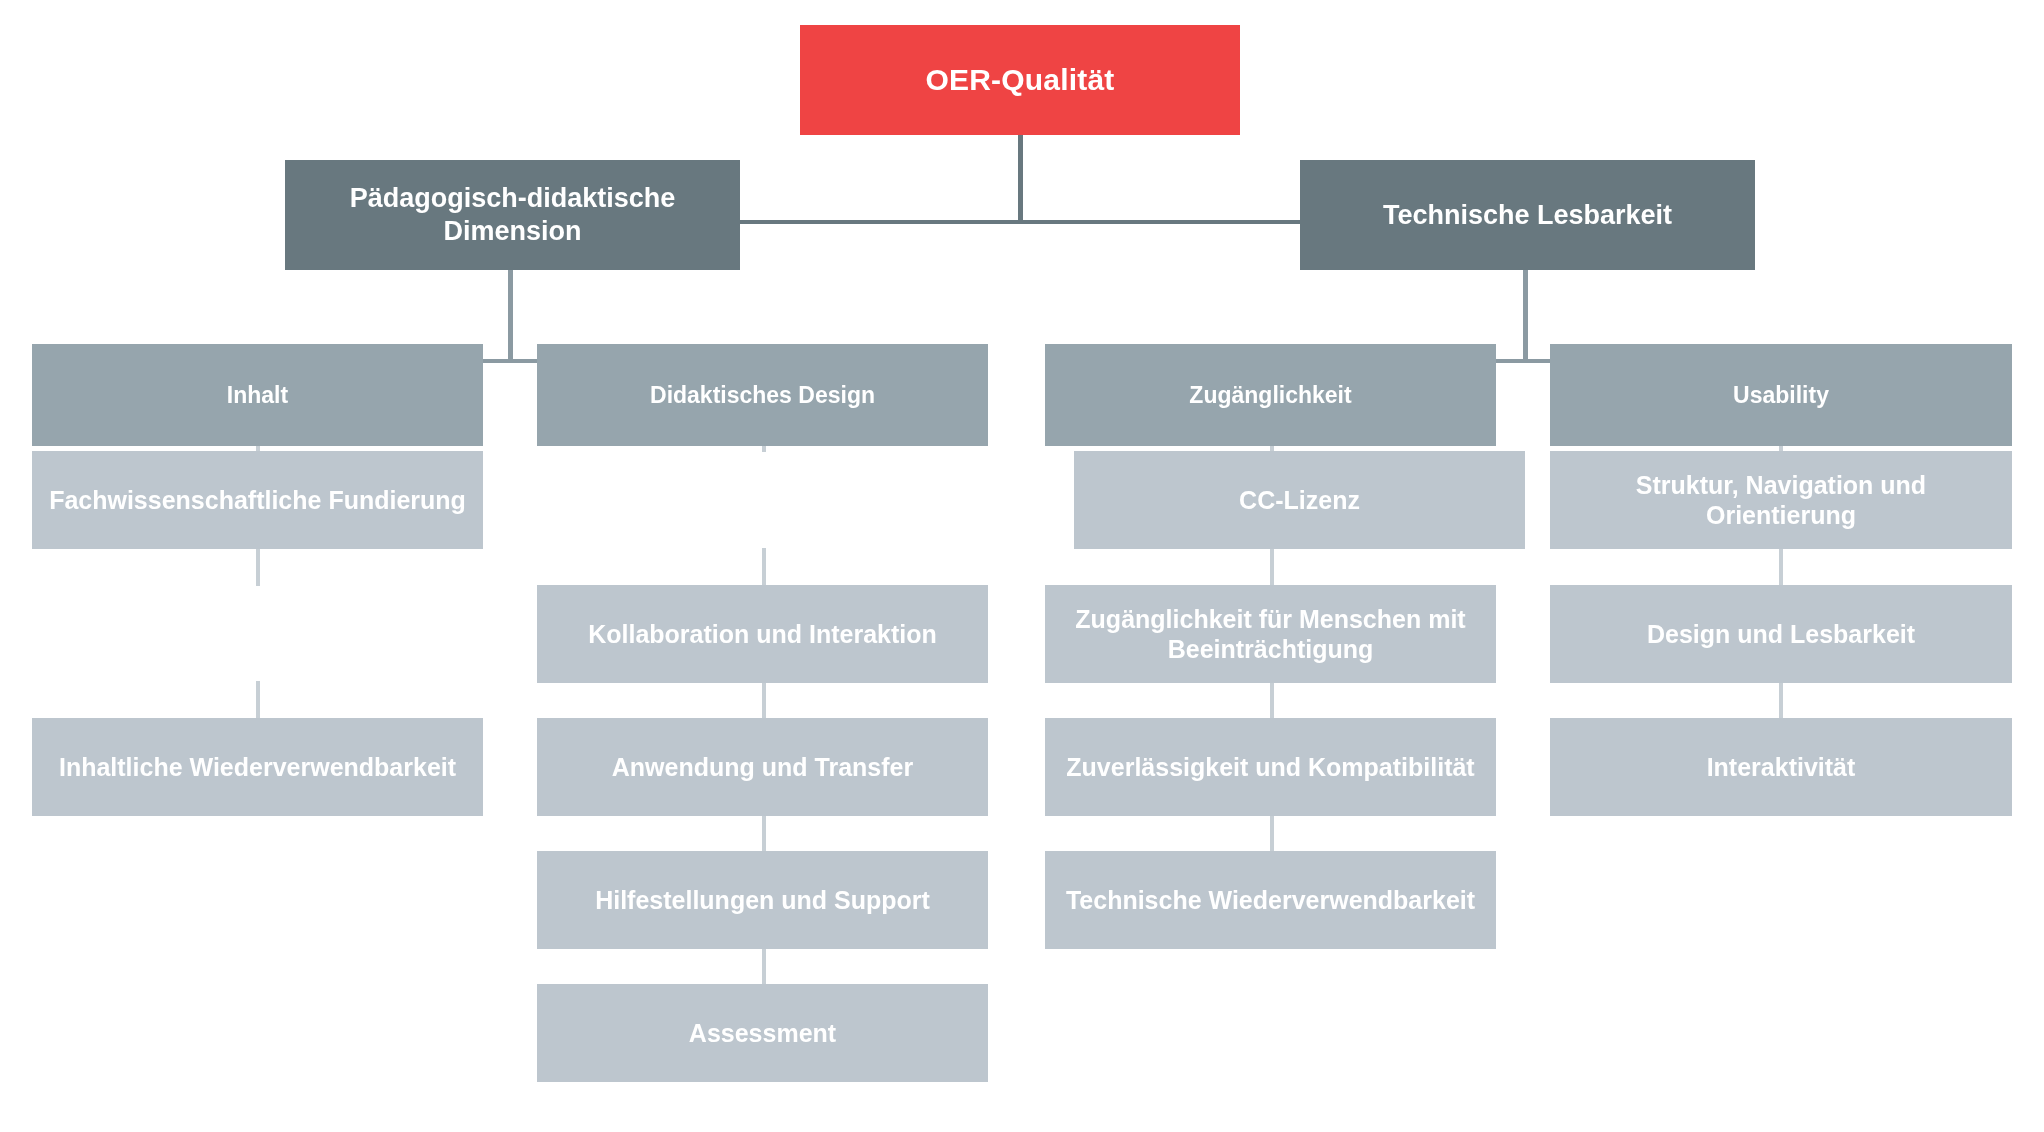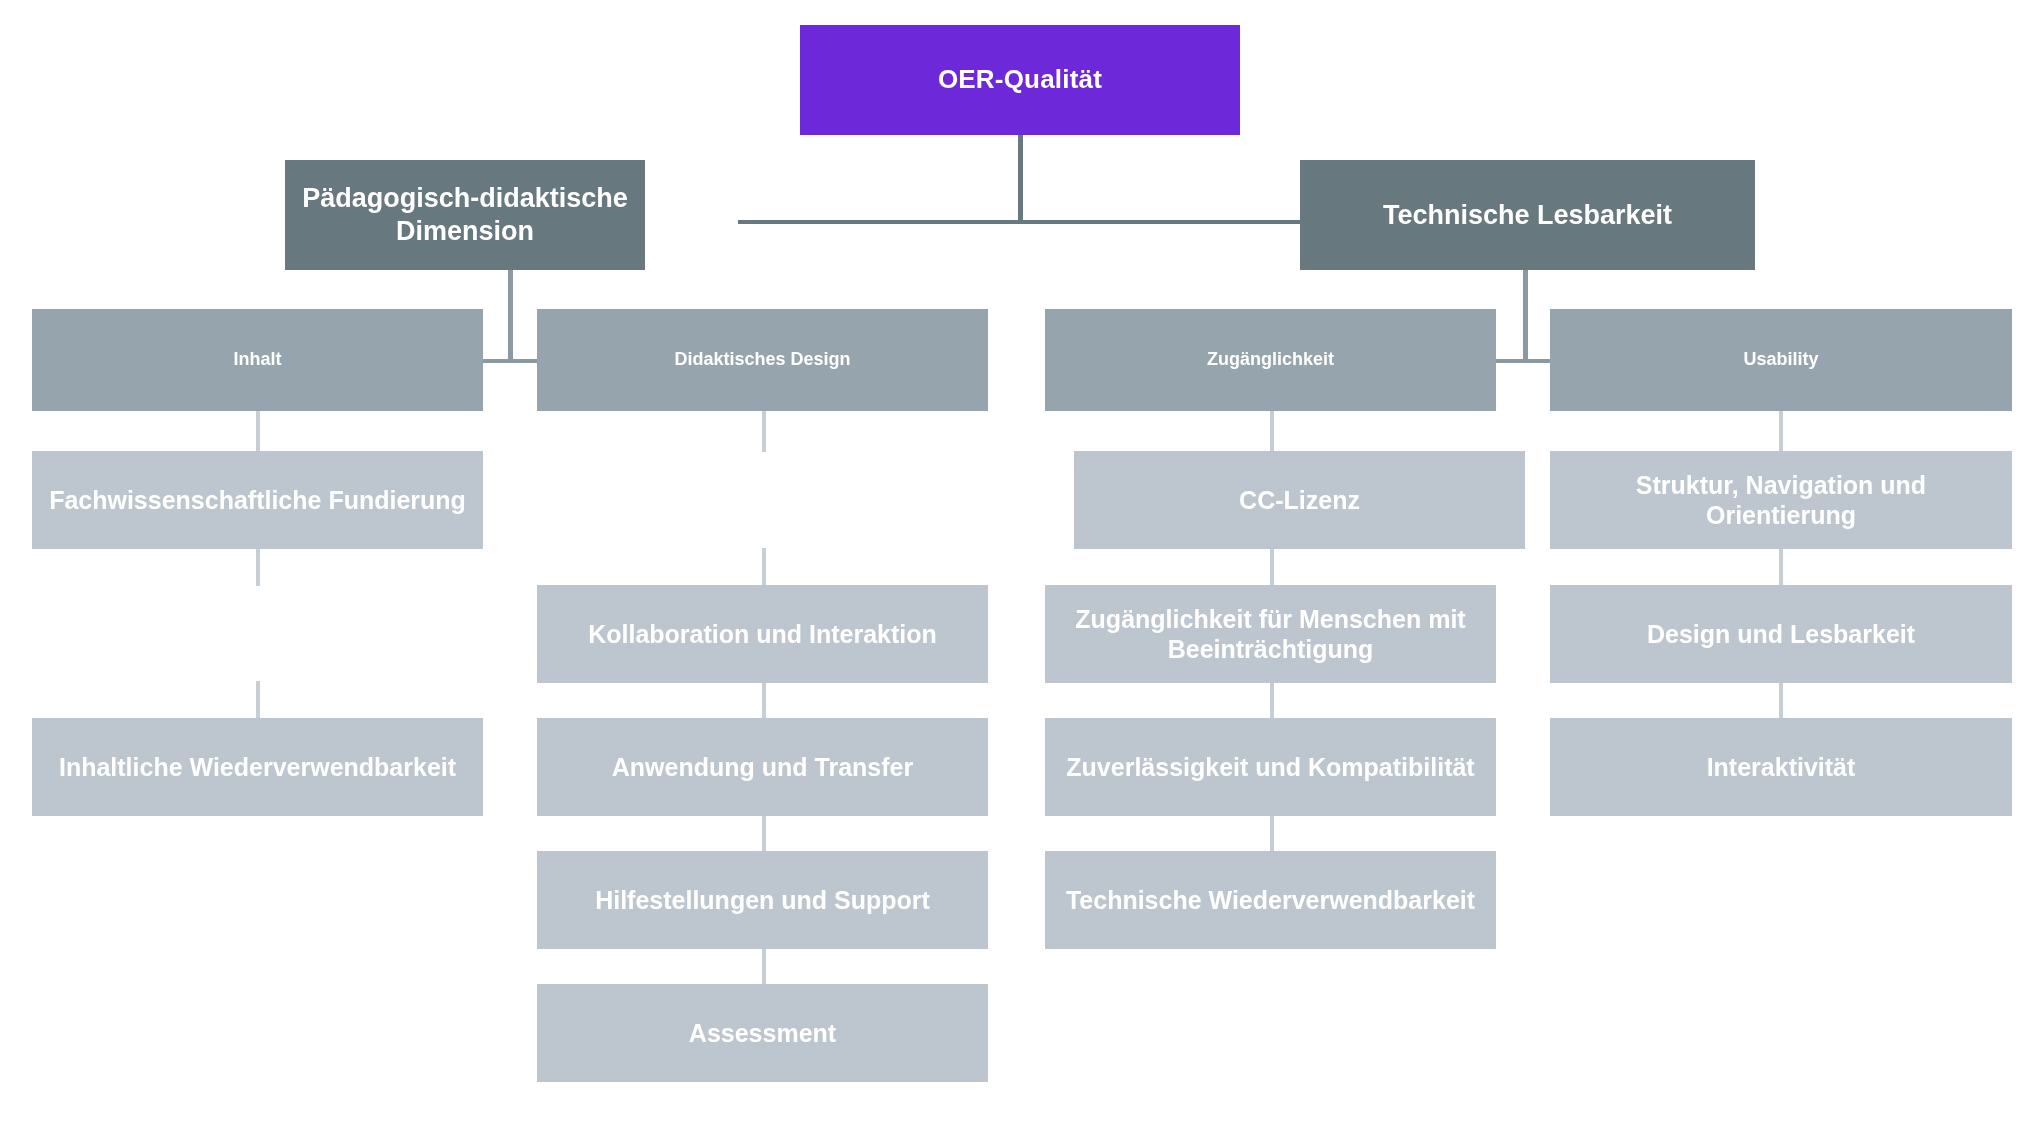--- a/index.html
+++ b/index.html
@@ -5,23 +5,23 @@
 <style>
   html,body{margin:0;padding:0;background:#ffffff;}
   body{font-family:"Liberation Sans","DejaVu Sans",sans-serif;}
   #stage{position:relative;width:2044px;height:1132px;background:#ffffff;overflow:hidden;}
 
   .node{position:absolute;display:flex;align-items:center;justify-content:center;
         text-align:center;color:#ffffff;font-weight:bold;line-height:1.22;
         box-sizing:border-box;padding:4px 10px;}
   .node span{display:block;width:100%;}
 
-  .lvl1{background:#6d28d9;font-size:26px;letter-spacing:.2px;}
+  .lvl1{background:#ef4444;font-size:30px;letter-spacing:.2px;}
   .lvl2{background:#68787f;font-size:27px;}
-  .lvl3{background:#96a5ad;font-size:18px;}
+  .lvl3{background:#96a5ad;font-size:23px;margin-top:35px;}
   .leaf{background:#bdc6ce;font-size:25px;}
 
   .conn{position:absolute;background:#9aa8af;}
   .conn.v{width:4px;}
   .conn.h{height:4px;}
   .conn.dark{background:#68787f;}
   .conn.mid{background:#8b9aa2;}
   .conn.light{background:#c7cfd5;}
 </style>
 </head>
@@ -57,21 +57,21 @@
   <div class="conn v light" style="left:1270px;top:814px;height:38px;"></div>
 
   <div class="conn v light" style="left:1779px;top:410px;height:42px;"></div>
   <div class="conn v light" style="left:1779px;top:548px;height:38px;"></div>
   <div class="conn v light" style="left:1779px;top:681px;height:38px;"></div>
 
   <div class="node lvl1" style="left:800px;top:25px;width:440px;height:110px;">
     <span>OER-Qualität</span>
   </div>
 
-  <div class="node lvl2" style="left:285px;top:160px;width:360px;height:110px;">
+  <div class="node lvl2" style="left:285px;top:160px;width:455px;height:110px;">
     <span>Pädagogisch-didaktische Dimension</span>
   </div>
   <div class="node lvl2" style="left:1300px;top:160px;width:455px;height:110px;">
     <span>Technische Lesbarkeit</span>
   </div>
 
   <div class="node lvl3" style="left:32px;top:309px;width:451px;height:102px;">
     <span>Inhalt</span>
   </div>
   <div class="node lvl3" style="left:537px;top:309px;width:451px;height:102px;">

